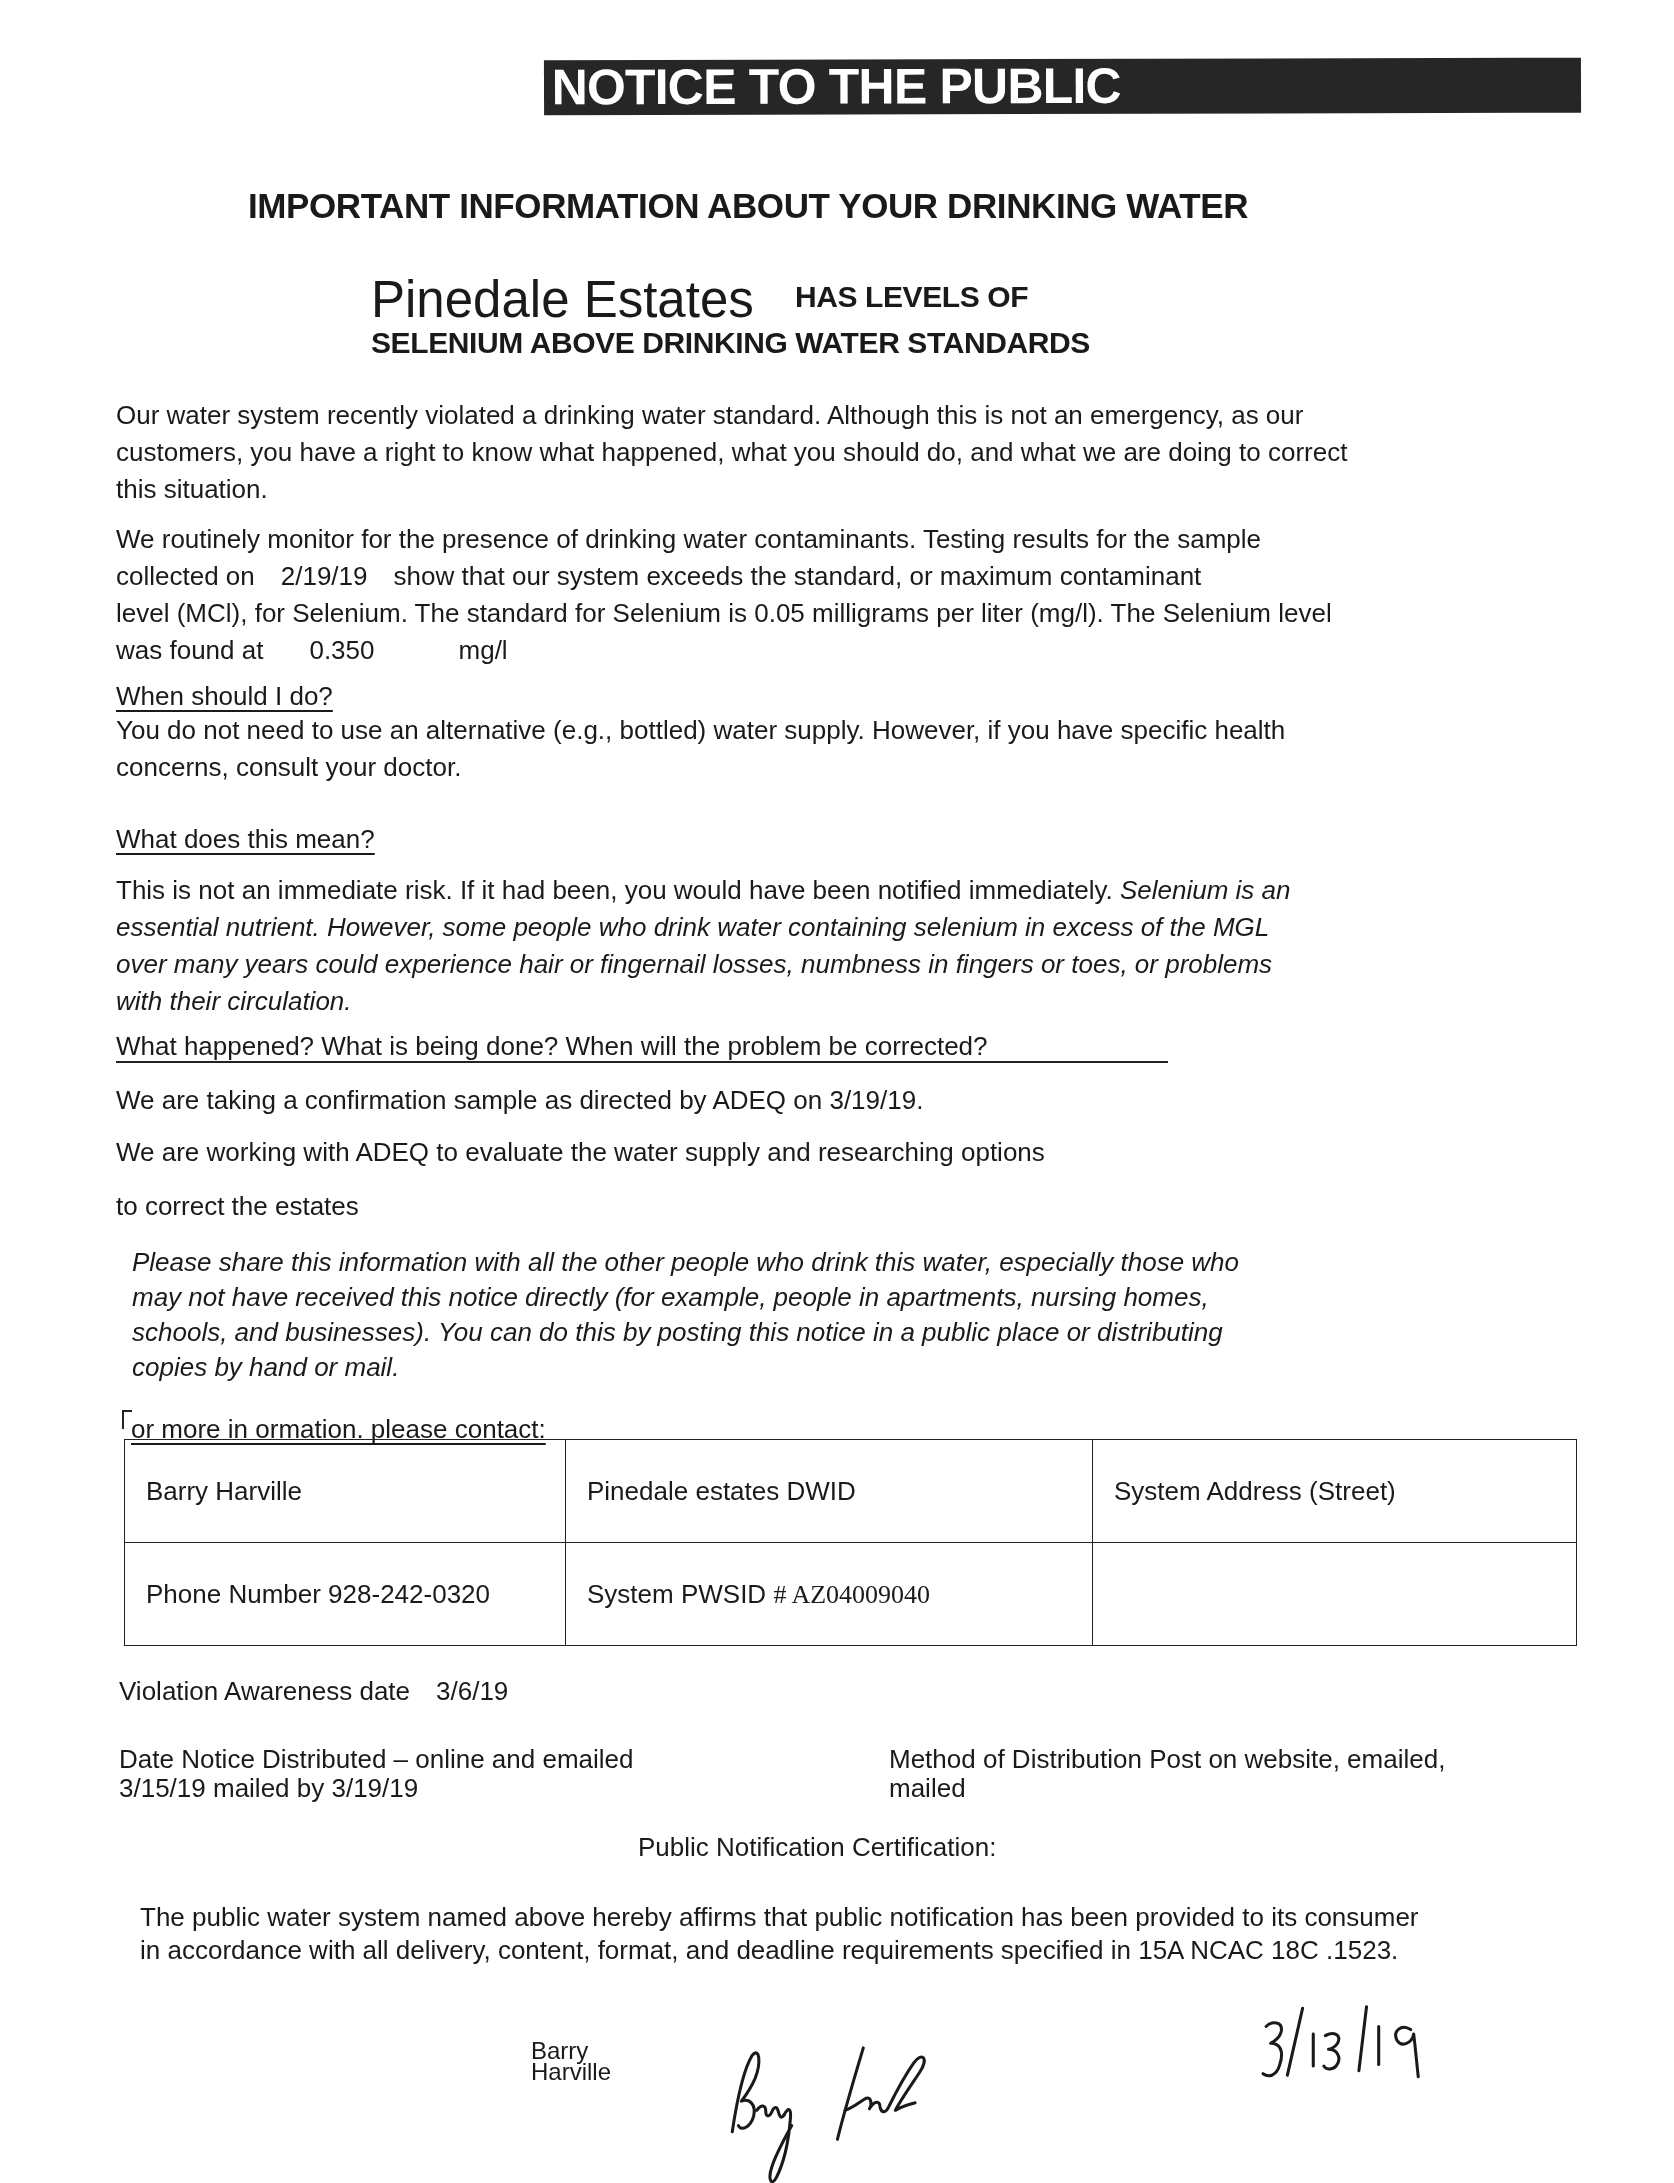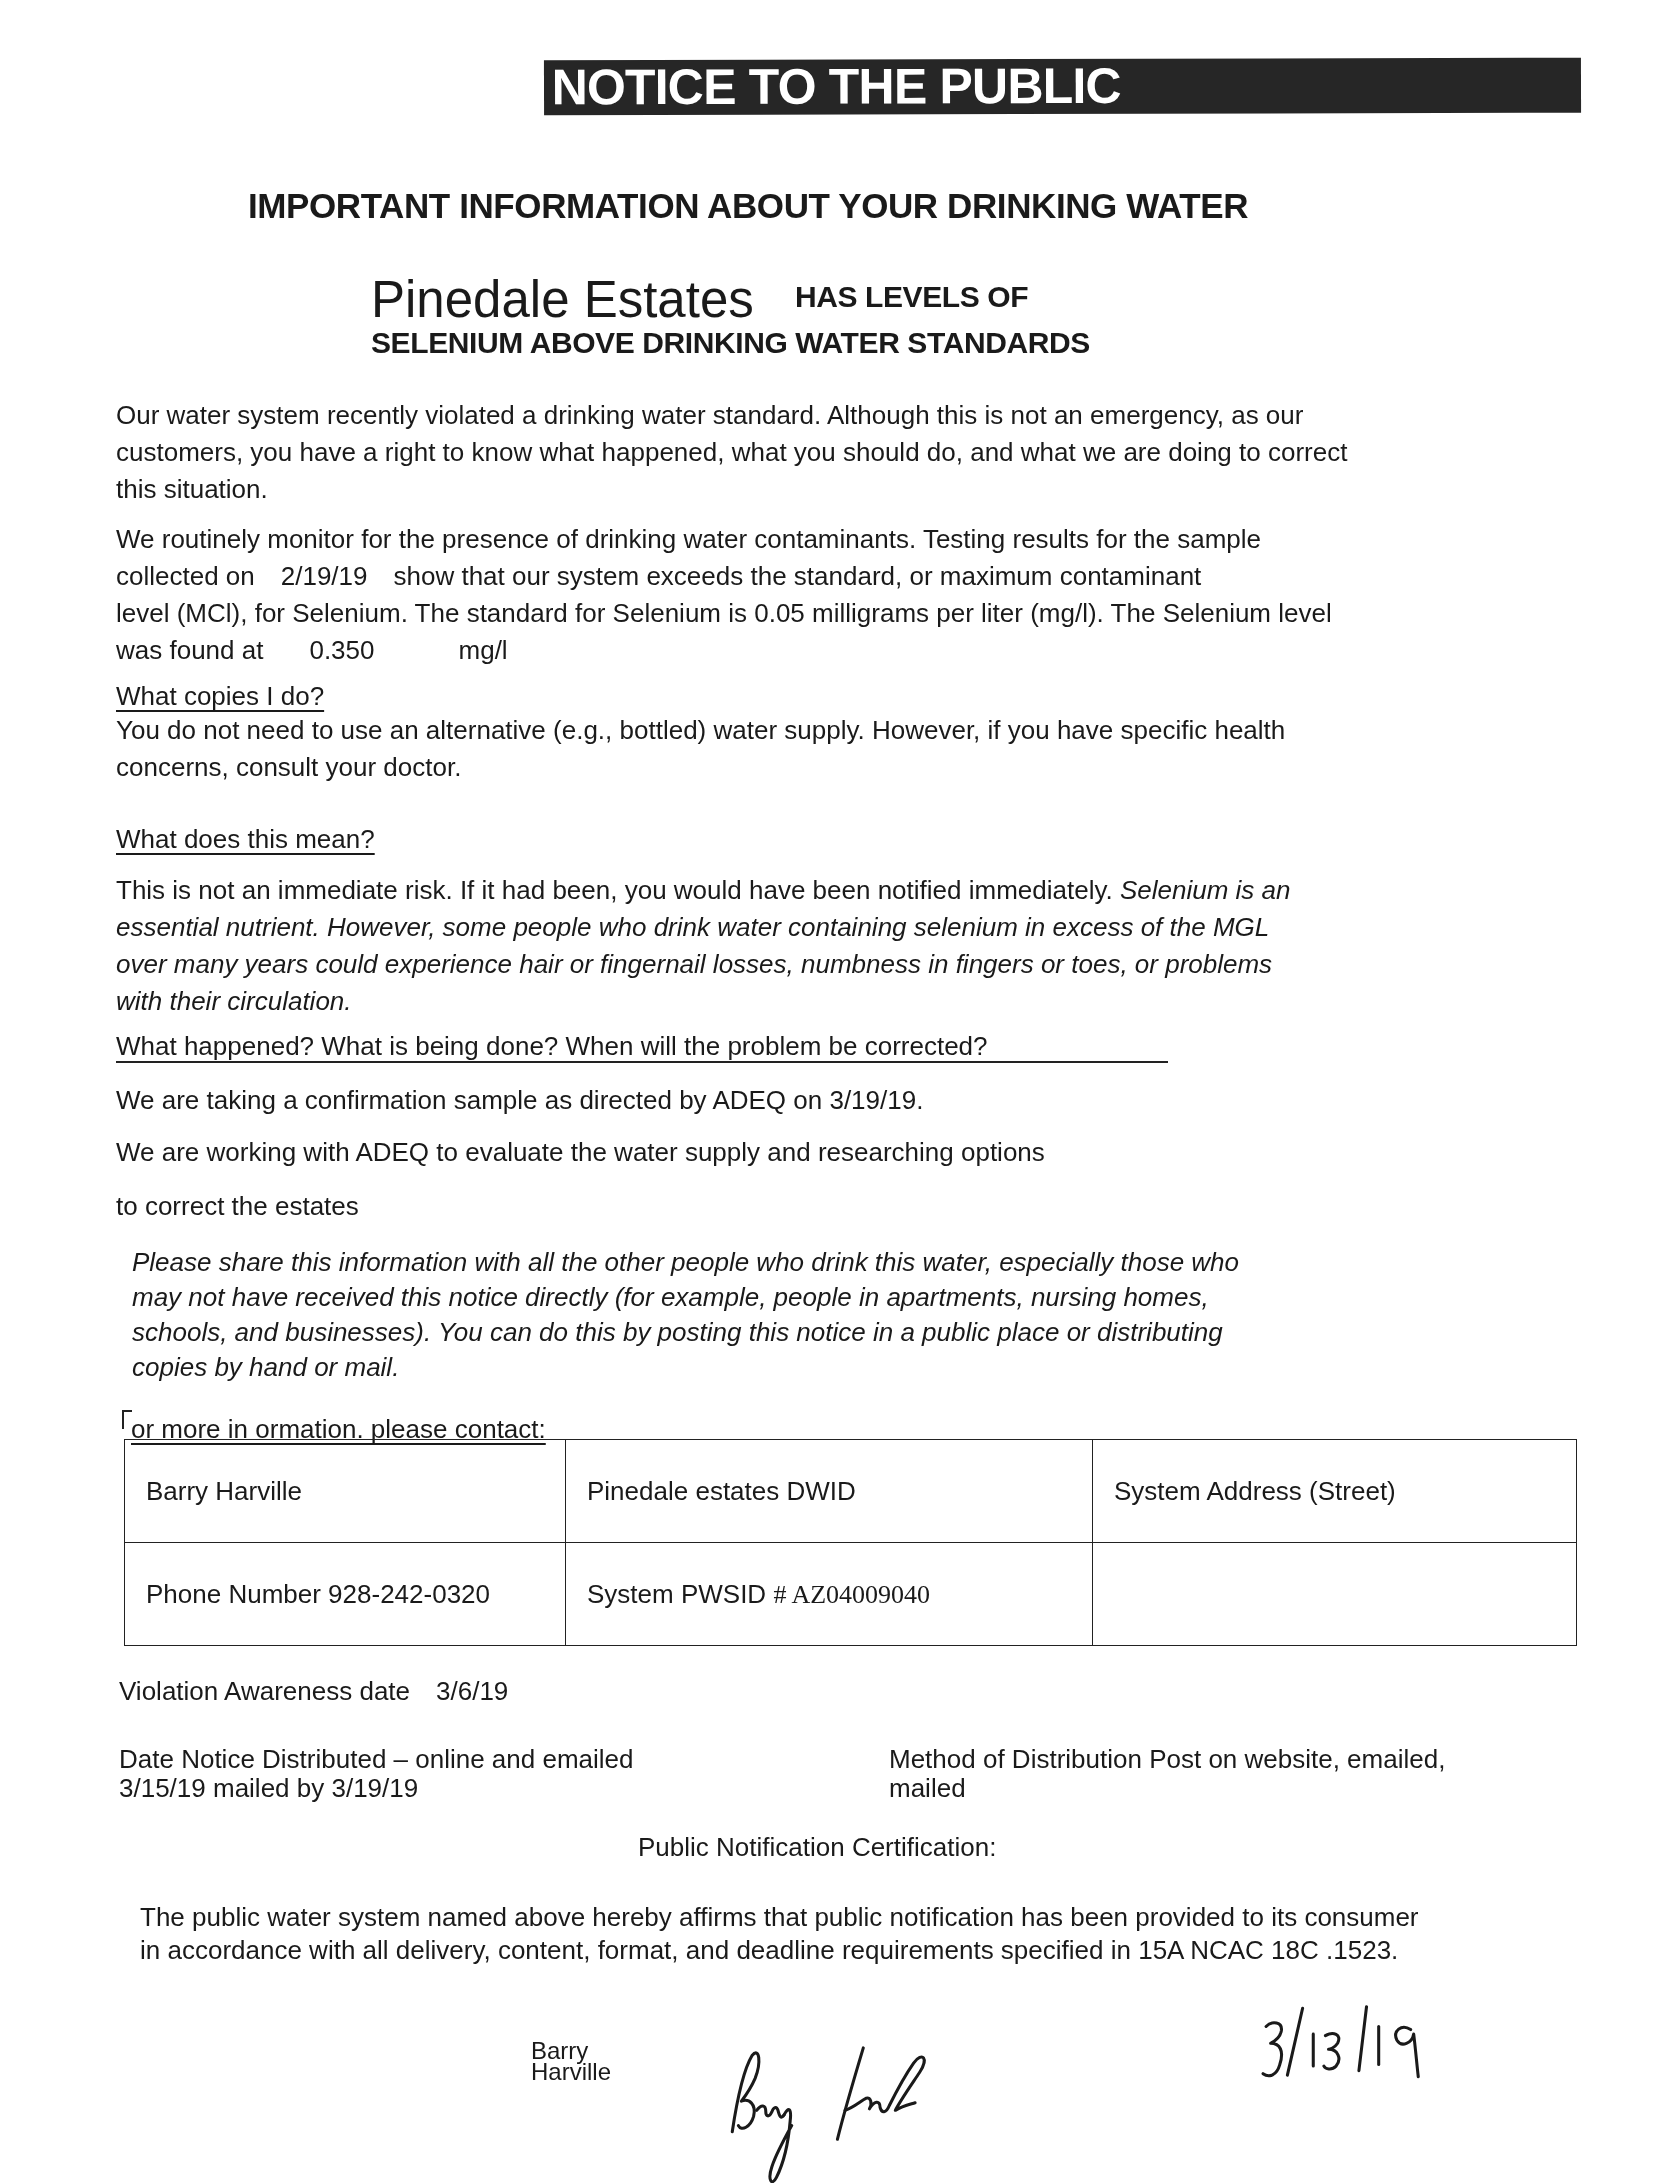--- a/index.html
+++ b/index.html
@@ -47,21 +47,21 @@
   <div>We routinely monitor for the presence of drinking water contaminants. Testing results for the sample</div>
   <div>
     <span>collected on</span><span style="display:inline-block; width:26px;"></span><span>2/19/19</span><span style="display:inline-block; width:26px;"></span><span>show that our system exceeds the standard, or maximum contaminant</span>
   </div>
   <div>level (MCl), for Selenium. The standard for Selenium is 0.05 milligrams per liter (mg/l). The Selenium level</div>
   <div>
     <span>was found at</span><span style="display:inline-block; width:46px;"></span><span>0.350</span><span style="display:inline-block; width:84px;"></span><span>mg/l</span>
   </div>
 </div>
 
-<div class="abs body ul" style="left:116px; top:678px;">What copies I do?</div>
+<div class="abs body ul" style="left:116px; top:678px;">When should I do?</div>
 <div class="abs body" style="left:116px; top:712px;">
   <div>You do not need to use an alternative (e.g., bottled) water supply. However, if you have specific health</div>
   <div>concerns, consult your doctor.</div>
 </div>
 
 <div class="abs body ul" style="left:116px; top:821px;">What does this mean?</div>
 <div class="abs body" style="left:116px; top:872px;">
   <div>
     <span>This is not an immediate risk. If it had been, you would have been notified immediately.</span>
     <span class="it">Selenium is an</span>

